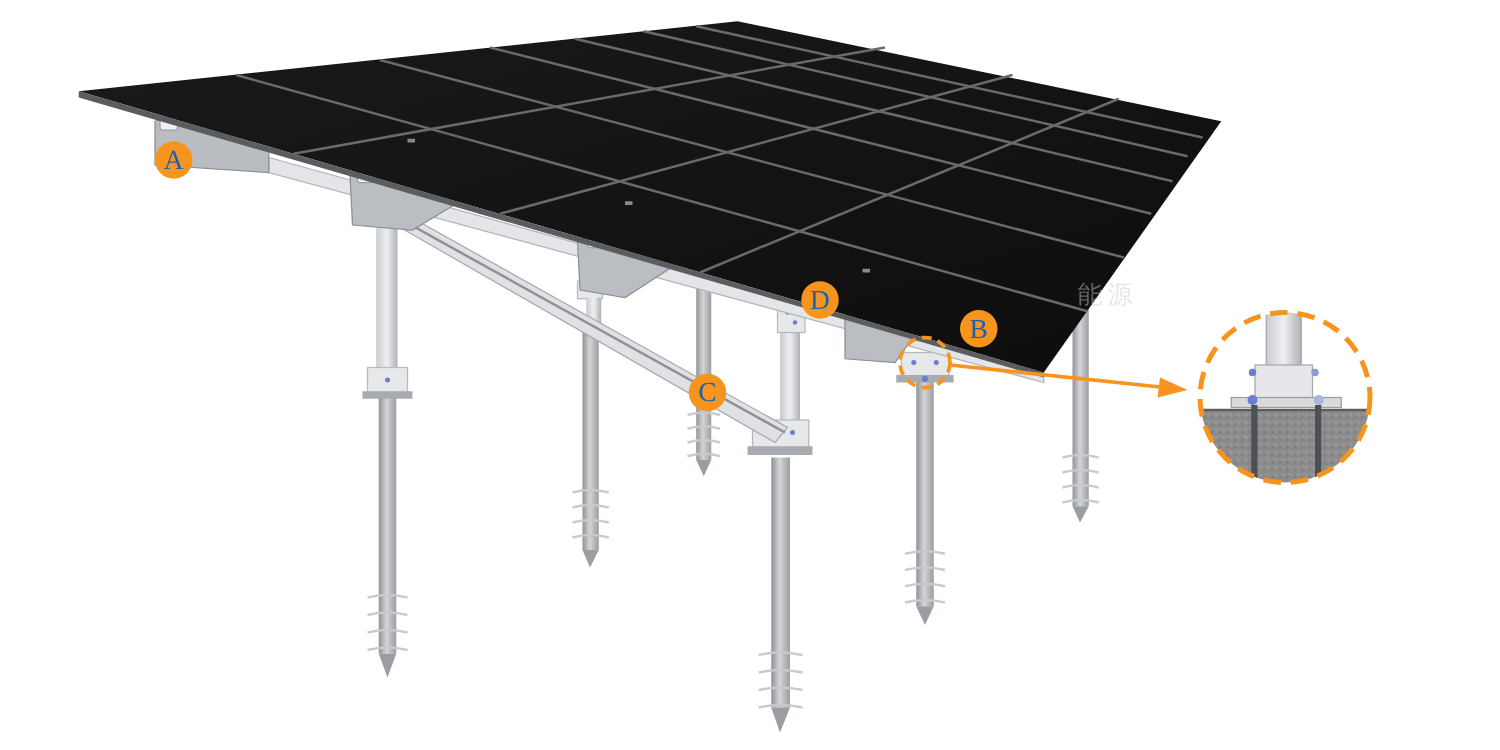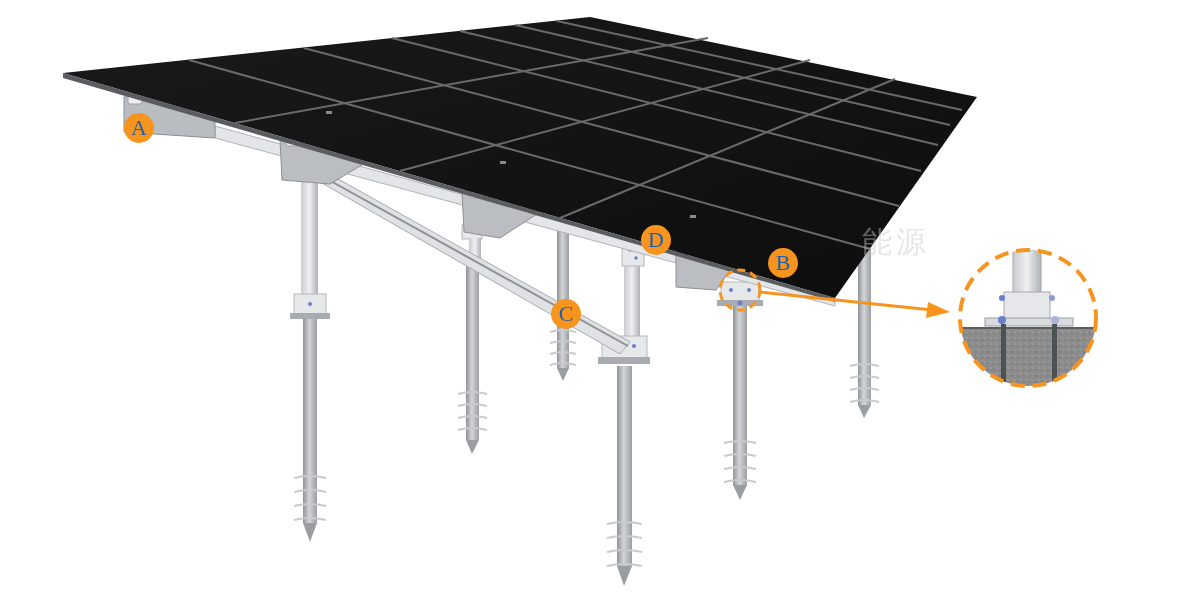--- a/index.html
+++ b/index.html
@@ -201,21 +201,21 @@
       <rect x="1001" y="324" width="5" height="60" fill="#4e5154"></rect>
       <rect x="1052" y="324" width="5" height="60" fill="#4e5154"></rect>
       <circle cx="1002" cy="320" r="4" fill="#6a7fd0"></circle>
           <circle cx="1055" cy="320" r="4" fill="#aab3d8"></circle>
     </g>
     <circle cx="1028" cy="318" r="68" fill="none" stroke="#F7941D" stroke-width="4" stroke-dasharray="14 8"></circle>
   </g>
 </svg>
 
 
-<div class="watermark" style="left:862px;top:222px;font-size:30px;letter-spacing:4px;">能源</div>
+<div class="watermark" style="left:862px;top:222px;font-size:20px;letter-spacing:4px;">能源</div>
 
 
 <div class="label" style="left:124px;top:113px;background:#F7941D;color:#1F5FB0;">
   <span>A</span>
 </div>
 <div class="label" style="left:768px;top:248px;background:#F7941D;color:#1F5FB0;">
   <span>B</span>
 </div>
 <div class="label" style="left:551px;top:299px;background:#F7941D;color:#1F5FB0;">
   <span>C</span>

